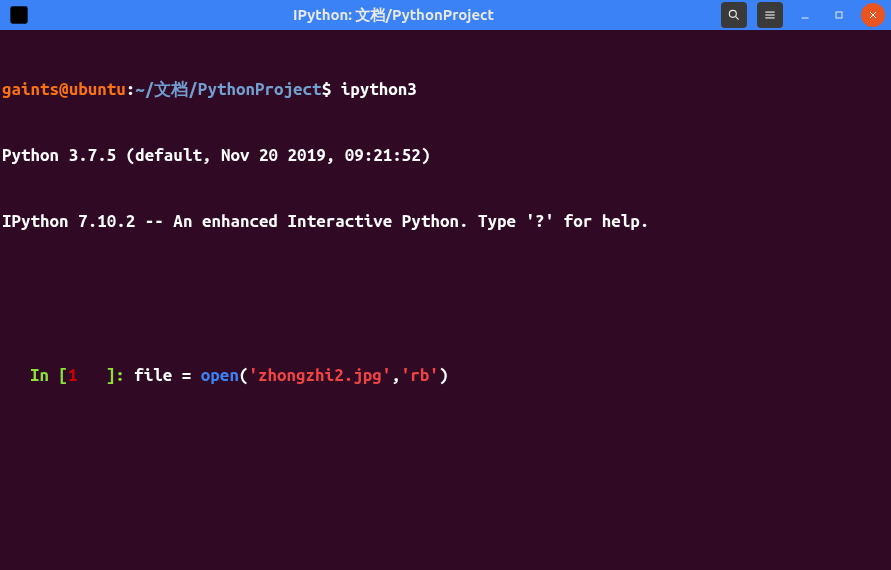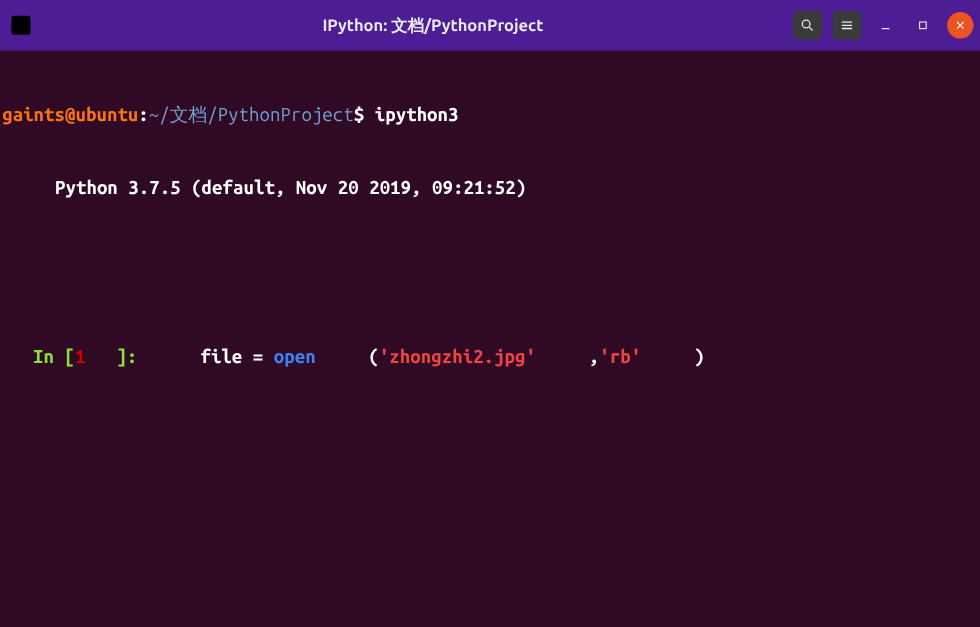--- a/index.html
+++ b/index.html
@@ -5,22 +5,22 @@
   * { margin: 0; padding: 0; box-sizing: border-box; }
   body {
     font-family: "Ubuntu Mono", "DejaVu Sans Mono", monospace;
     background: #300a24;
     color: #ffffff;
     width: 891px;
     height: 570px;
     overflow: hidden;
   }
   .titlebar {
-    height: 46px;
-    background: #4c1d95;
+    height: 30px;
+    background: #3b82f6;
     display: flex;
     align-items: center;
     padding: 0 6px;
     gap: 10px;
   }
   .tb-left { display: flex; align-items: center; gap: 8px; width: 60px; }
   .tb-center { flex: 1; text-align: center; font-family: "Ubuntu", sans-serif; font-size: 15px; font-weight: bold; color: #eaeaea; }
   .tb-right { display: flex; align-items: center; gap: 10px; }
   .tb-btn {
     width: 26px; height: 26px;
@@ -55,24 +55,24 @@
     font-size: 17px;
     line-height: 22px;
     letter-spacing: 0;
     white-space: pre-wrap;
     word-break: break-all;
     font-weight: bold;
   }
   .term-line { white-space: pre-wrap; word-break: break-all; }
   .ps-user { color: #f97316; font-weight: bold; }
   .ps-colon { color: #ffffff; font-weight: bold; }
-  .ps-path { color: #729fcf; font-weight: normal; }
+  .ps-path { color: #729fcf; font-weight: bold; }
   .ps-dollar { color: #ffffff; font-weight: bold; }
   .cmd { color: #ffffff; }
-  .plain { color: #ffffff; margin-left: 48px; }
+  .plain { color: #ffffff; }
   .ipy-in { color: #8ae234; margin-left: 28px; }
   .ipy-num { color: #cc0000; font-weight: bold;}
   .func { color: #3b82f6; }
   .str { color: #ef4444; }
 </style>
 </head>
 <body>
 
 <div class="titlebar">
   <div class="tb-left">
@@ -114,20 +114,21 @@
           <line x1="6" y1="6" x2="18" y2="18"></line>
           <line x1="18" y1="6" x2="6" y2="18"></line>
         </svg>
     </div>
   </div>
 </div>
 
 <div class="terminal">
   <div class="term-line"><span class="ps-user">gaints@ubuntu</span><span class="ps-colon">:</span><span class="ps-path">~/文档/PythonProject</span><span class="ps-dollar">$</span><span class="cmd"> </span><span class="cmd">ipython3</span></div>
   <div class="term-line plain">Python 3.7.5 (default, Nov 20 2019, 09:21:52)</div>
+  <div class="term-line plain">IPython 7.10.2 -- An enhanced Interactive Python. Type '?' for help.</div>
   <div class="term-line">&nbsp;</div>
 
   <div class="term-line"><span class="ipy-in">In [</span><span class="ipy-num">1</span><span class="ipy-in">]: </span><span class="plain">file = </span><span class="func">open</span><span class="plain">(</span><span class="str">'zhongzhi2.jpg'</span><span class="plain">,</span><span class="str">'rb'</span><span class="plain">)</span></div>
   <div class="term-line">&nbsp;</div>
 
   
   
 
   
 

